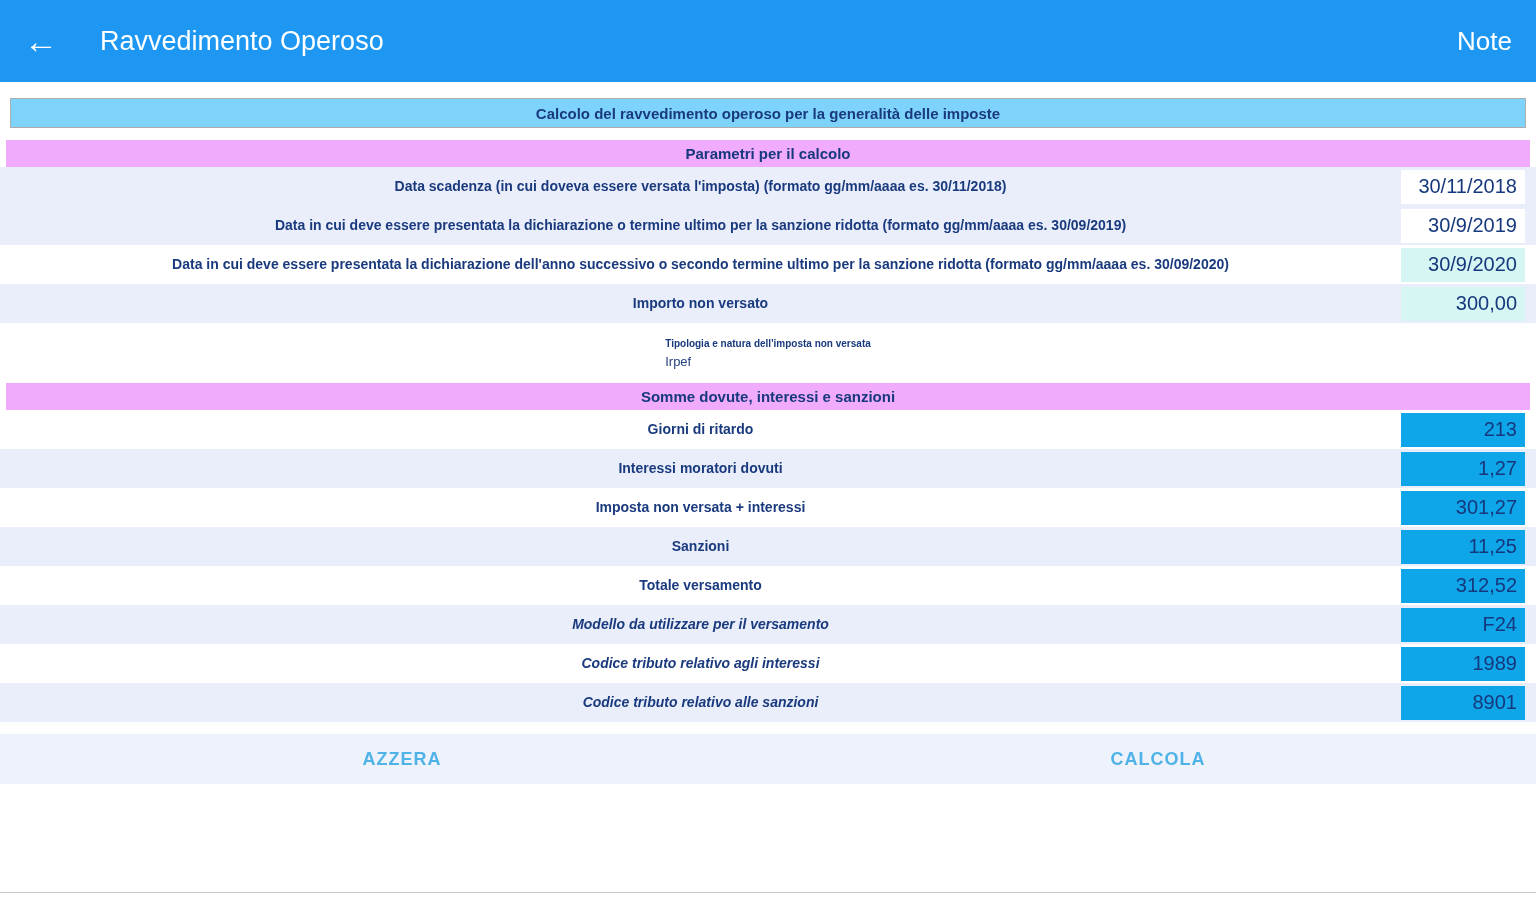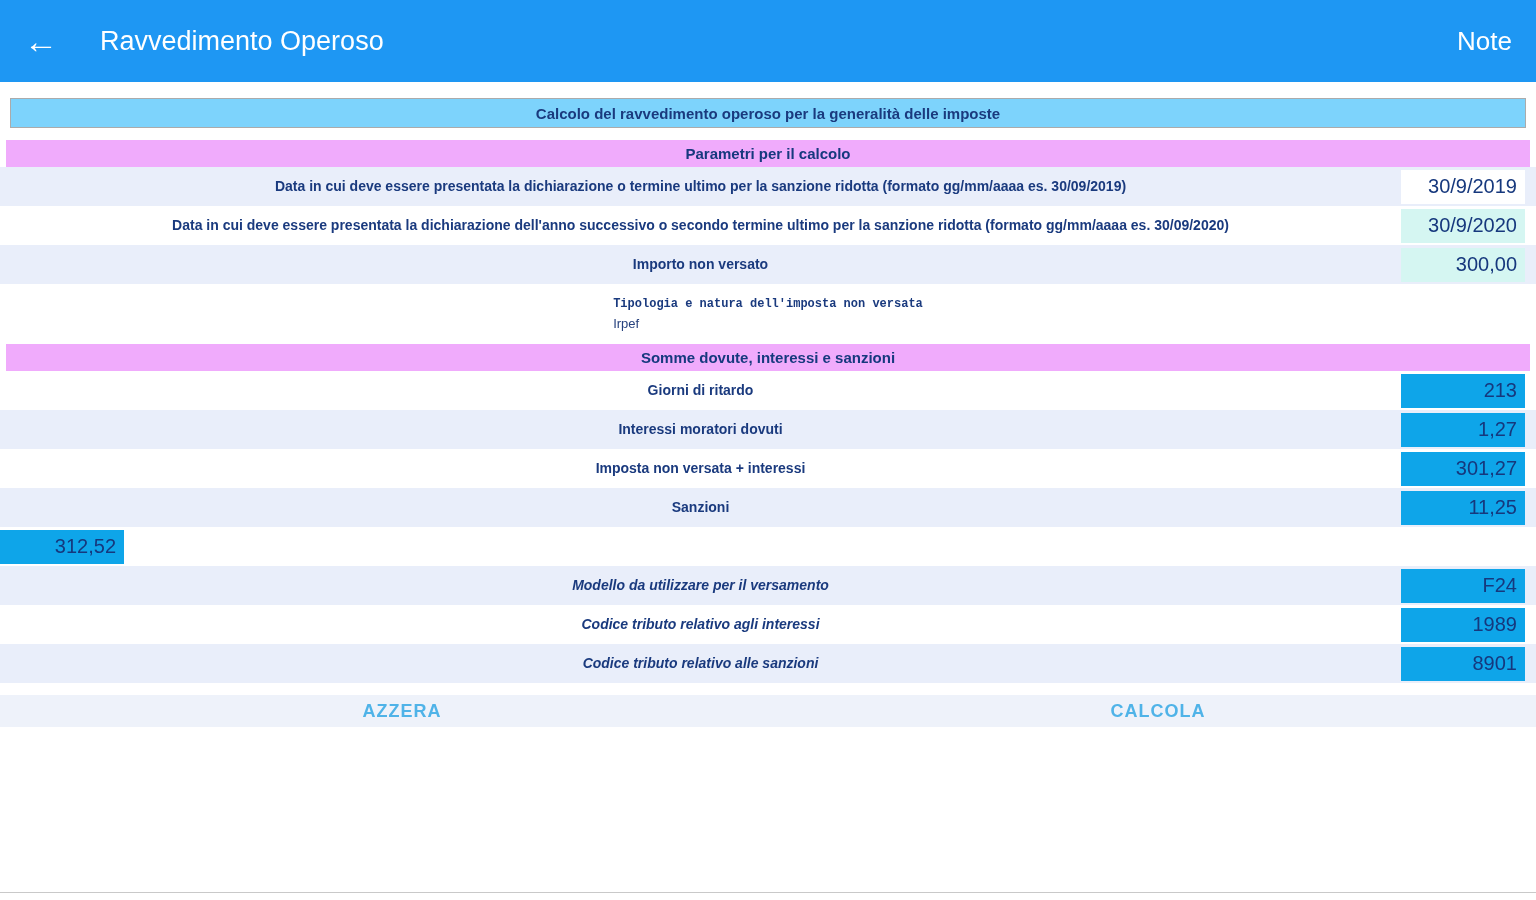--- a/index.html
+++ b/index.html
@@ -101,37 +101,36 @@
     min-height: 60px;
     justify-content: center;
     background: #ffffff;
     padding: 6px 0;
   }
   .tipologia-inner {
     display: inline-block;
     text-align: left;
   }
   .tipologia-label {
-    font-size: 12px;
+    font-size: 10px;
     font-weight: bold;
     color: #1A3A7E;
     display: block;
-    font-family: Liberation Mono, monospace;
   }
   .tipologia-value {
     font-size: 13px;
     color: #27427E;
     margin-top: 5px;
     display: block;
     cursor: pointer;
   }
   
   .buttons-bar {
     margin-top: 12px;
-    height: 32px;
+    height: 50px;
     background: #EEF2FA;
     display: flex;
     align-items: center;
     padding-left: 24px;
   }
   .btn {
     flex: 1;
     text-align: center;
     font-size: 18px;
     font-weight: bold;
@@ -156,20 +155,24 @@
   <header class="appbar">
     <span class="back">←</span>
     <span class="appbar-title">Ravvedimento Operoso</span>
     <span class="appbar-action">Note</span>
   </header>
 
   <div class="header-box">Calcolo del ravvedimento operoso per la generalità delle imposte</div>
 
   <div class="section-header">Parametri per il calcolo</div>
 
+  <div class="row alt">
+    <div class="row-label">Data scadenza (in cui doveva essere versata l'imposta) (formato gg/mm/aaaa es. 30/11/2018)</div>
+    <div class="val white">30/11/2018</div>
+  </div>
 
 
   <div class="row alt">
     <div class="row-label">Data in cui deve essere presentata la dichiarazione o termine ultimo per la sanzione ridotta (formato gg/mm/aaaa es. 30/09/2019)</div>
     <div class="val white">30/9/2019</div>
   </div>
 
   <div class="row">
     <div class="row-label">Data in cui deve essere presentata la dichiarazione dell'anno successivo o secondo termine ultimo per la sanzione ridotta (formato gg/mm/aaaa es. 30/09/2020)</div>
     <div class="val cyan">30/9/2020</div>
@@ -203,20 +206,21 @@
     <div class="row-label">Imposta non versata + interessi</div>
     <div class="val blue">301,27</div>
   </div>
 
   <div class="row alt">
     <div class="row-label">Sanzioni</div>
     <div class="val blue">11,25</div>
   </div>
 
   <div class="row">
+    <div class="row-label">Totale versamento</div>
     <div class="val blue">312,52</div>
   </div>
 
   <div class="row alt">
     <div class="row-label italic">Modello da utilizzare per il versamento</div>
     <div class="val blue">F24</div>
   </div>
 
   <div class="row">
     <div class="row-label italic">Codice tributo relativo agli interessi</div>

